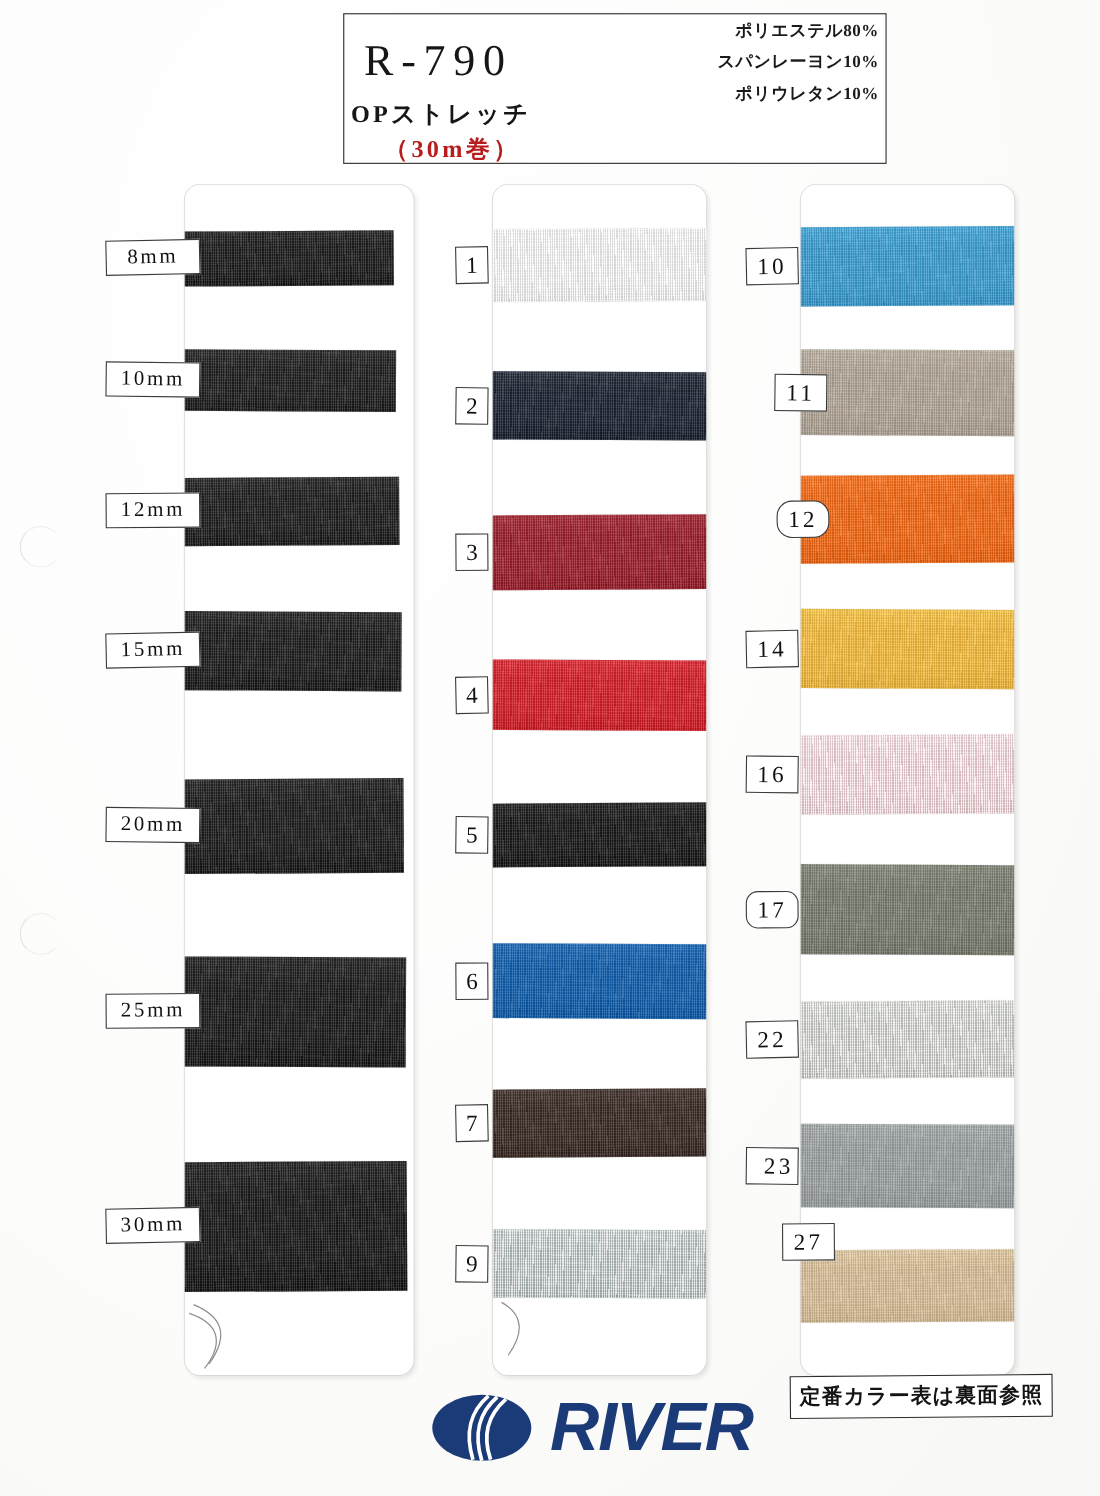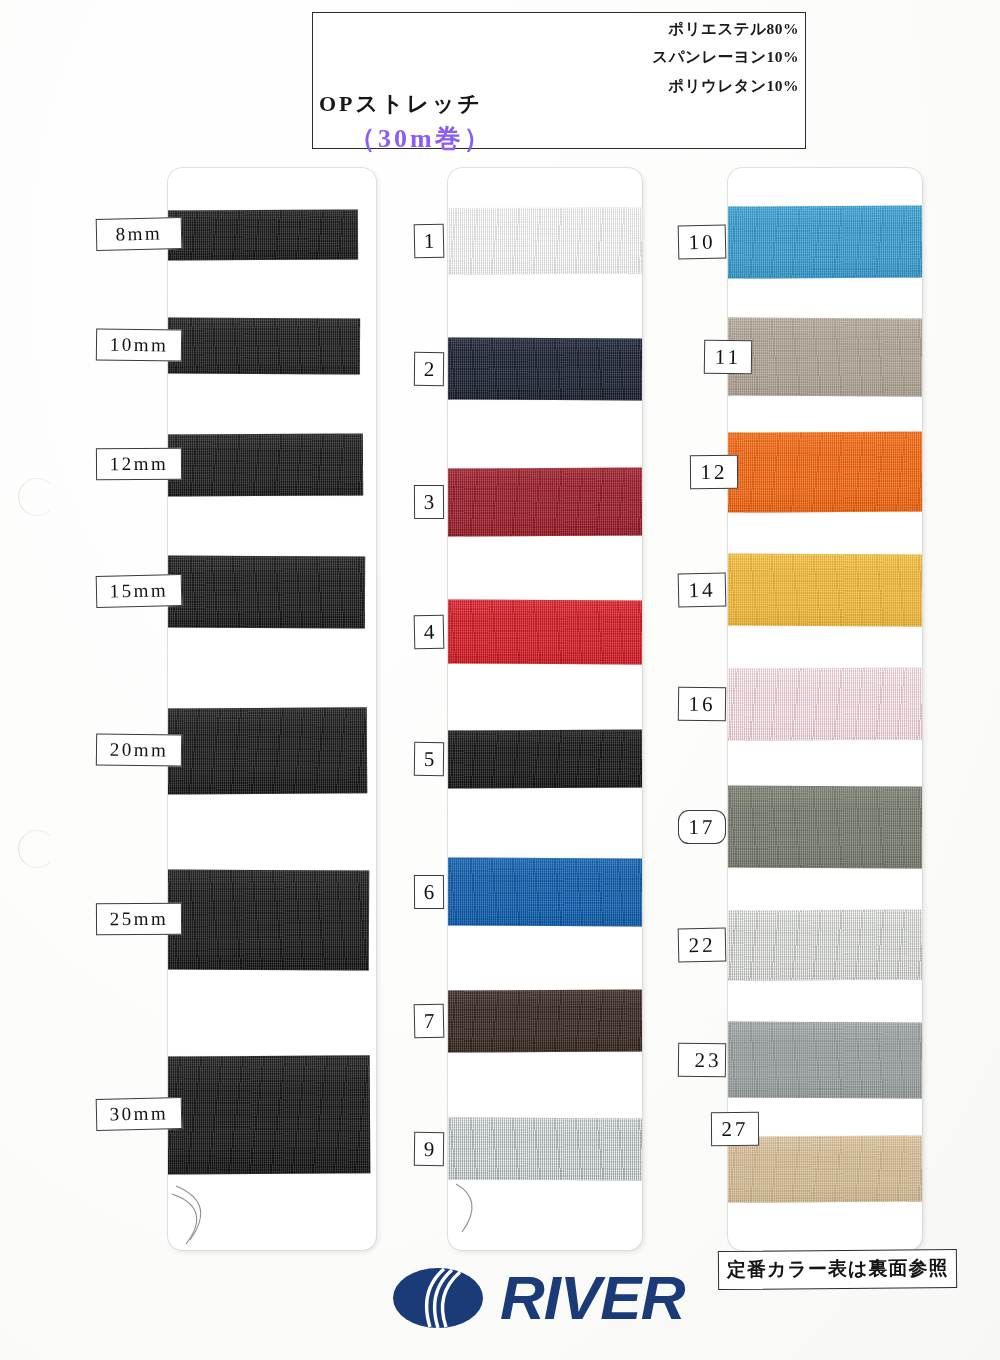--- a/index.html
+++ b/index.html
@@ -34,22 +34,22 @@
     font-family:"Liberation Serif", serif;
     color:#161616;font-weight:400;
   }
   .spec-name{
     position:absolute;left:6px;top:76px;
     font-size:22px;letter-spacing:3px;font-weight:bold;
     color:#161616;
   }
   .spec-roll{
     position:absolute;left:36px;top:108px;
-    font-size:26px;letter-spacing:3px;font-weight:bold;
-    color:#8b5cf6;
+    font-size:22px;letter-spacing:3px;font-weight:bold;
+    color:#b91c1c;
   }
   .spec-right{
     position:absolute;right:6px;top:8px;width:214px;
     text-align:right;
   }
   .spec-right div{
     font-size:15.5px;letter-spacing:0.5px;font-weight:bold;
     color:#1a1a1a;margin-bottom:12px;line-height:1.05;
   }
 
@@ -143,20 +143,21 @@
 </head>
 <body>
 
 <div id="sheet">
 
   <div class="hole" style="left:18px;top:478px;"></div>
   <div class="hole" style="left:18px;top:830px;"></div>
 
   <div class="spec-box">
     <div class="spec-left">
+      <div class="spec-code">R-790</div>
       <div class="spec-name">OPストレッチ</div>
       <div class="spec-roll">（30m巻）</div>
     </div>
     <div class="spec-right">
       <div>ポリエステル80%</div>
       <div>スパンレーヨン10%</div>
       <div>ポリウレタン10%</div>
     </div>
   </div>
 
@@ -220,21 +221,21 @@
         <div class="band pale" style="top: 500px; height: 72px; width: 208px; background: linear-gradient(rgb(255, 228, 233) 0%, rgb(249, 216, 221) 28%, rgb(249, 216, 221) 72%, rgb(239, 206, 211) 100%); transform: rotate(-0.35deg);"></div>
         <div class="band" style="top: 618px; height: 82px; width: 208px; background: linear-gradient(rgb(135, 140, 125) 0%, rgb(123, 128, 113) 28%, rgb(123, 128, 113) 72%, rgb(113, 118, 103) 100%); transform: rotate(0.3deg);"></div>
         <div class="band pale" style="top: 742px; height: 70px; width: 208px; background: linear-gradient(rgb(219, 222, 216) 0%, rgb(207, 210, 204) 28%, rgb(207, 210, 204) 72%, rgb(197, 200, 194) 100%); transform: rotate(-0.35deg);"></div>
         <div class="band" style="top: 854px; height: 76px; width: 208px; background: linear-gradient(rgb(171, 176, 177) 0%, rgb(159, 164, 165) 28%, rgb(159, 164, 165) 72%, rgb(149, 154, 155) 100%); transform: rotate(0.3deg);"></div>
         <div class="band" style="top: 968px; height: 66px; width: 208px; background: linear-gradient(rgb(232, 207, 168) 0%, rgb(220, 195, 156) 28%, rgb(220, 195, 156) 72%, rgb(210, 185, 146) 100%); transform: rotate(-0.35deg);"></div>
       </div>
   </div>
   <div id="tags-right">
       <div class="tag num2" style="left: 678px; top: 225px; transform: rotate(-1.2deg);">10</div>
       <div class="tag num2" style="left: 678px; top: 340px; transform: rotate(0.7deg); margin-left: 26px;">11</div>
-      <div class="tag num2" style="left: 690px; top: 455px; transform: rotate(-0.4deg);">12</div>
+      <div class="tag num2" style="left: 706px; top: 455px; transform: rotate(-0.4deg); border-radius: 14px;">12</div>
       <div class="tag num2" style="left: 678px; top: 573px; transform: rotate(-1.2deg);">14</div>
       <div class="tag num2" style="left: 678px; top: 687px; transform: rotate(0.7deg);">16</div>
       <div class="tag num2" style="left: 678px; top: 810px; transform: rotate(-0.4deg); border-radius: 11px;">17</div>
       <div class="tag num2" style="left: 678px; top: 928px; transform: rotate(-1.2deg);">22</div>
       <div class="tag num2" style="left: 678px; top: 1043px; transform: rotate(0.7deg); padding-left: 12px;">23</div>
       <div class="tag num2" style="left: 678px; top: 1112px; transform: rotate(-0.4deg); margin-left: 33px;">27</div>
     </div>
 
   <div id="footer">
     <div class="logo-wrap">

